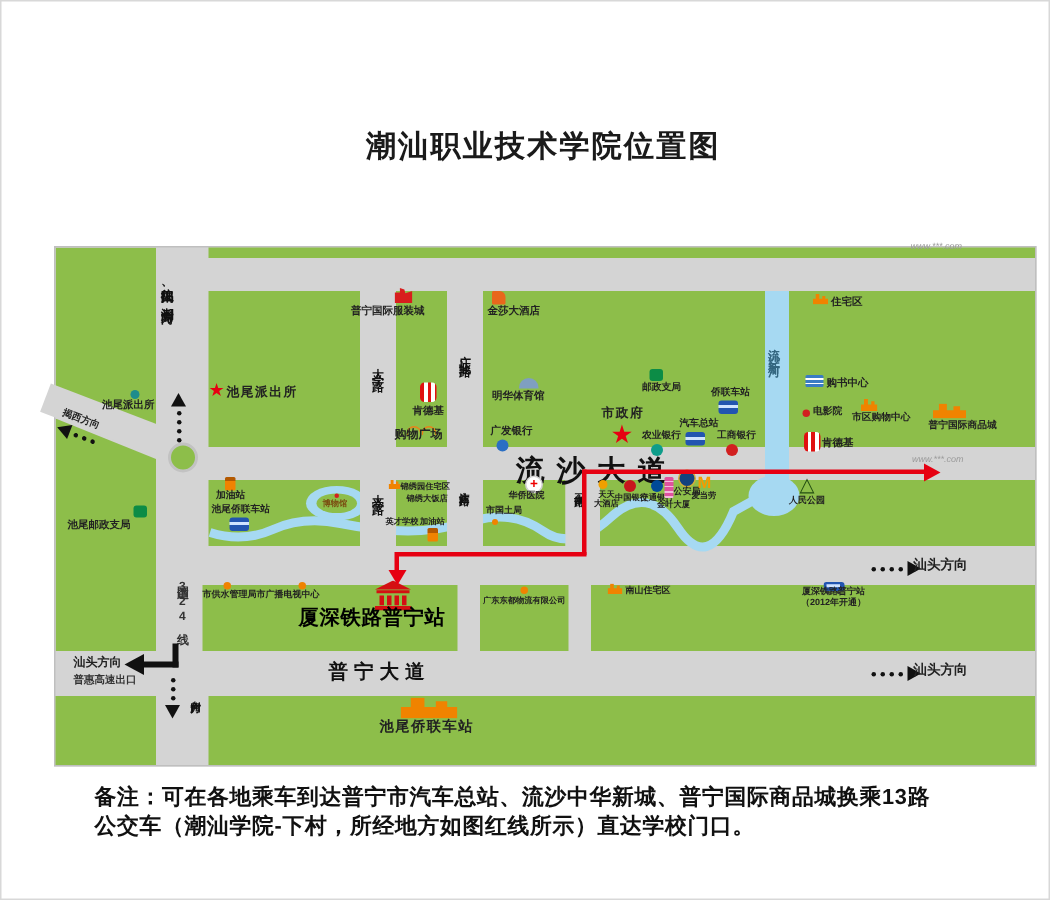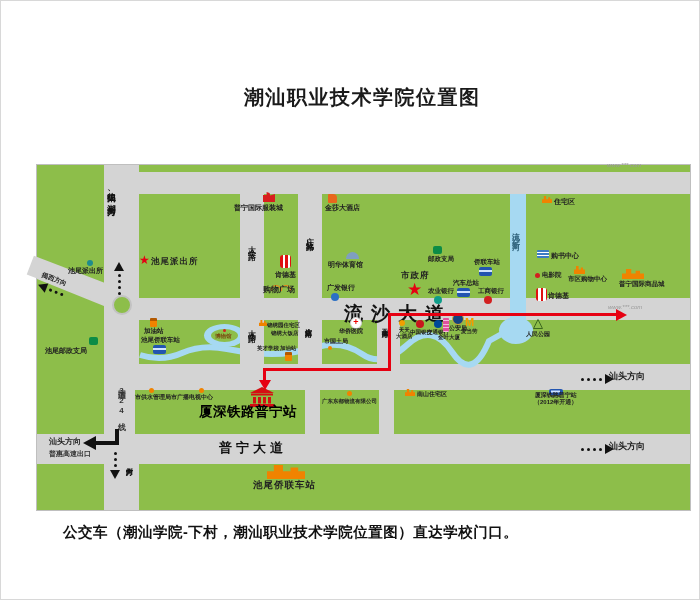--- a/index.html
+++ b/index.html
@@ -289,16 +289,17 @@
     <div class="lbl" style="left:497px;top:227px;font-size:6px;text-align:center;">
       <div>厦深铁路普宁站</div>
       <div>（2012年开通）</div>
     </div>
 
     <span class="ic ic-skyline" style="left:230px;top:300px;width:38px;height:14px;"></span>
     <div class="lbl" style="left:216px;top:315px;font-size:9.5px;letter-spacing:1px;">池尾侨联车站</div>
   </div>
 
   <div class="note">
-    <div>公交车（潮汕学院-下村，潮汕职业技术学院位置图）直达学校门口。</div>
+    <div>备注：可在各地乘车到达普宁市汽车总站、流沙中华新城、普宁国际商品城换乘13路</div>
+    <div>公交车（潮汕学院-下村，所经地方如图红线所示）直达学校门口。</div>
   </div>
 
 </div>
 
 </body></html>

